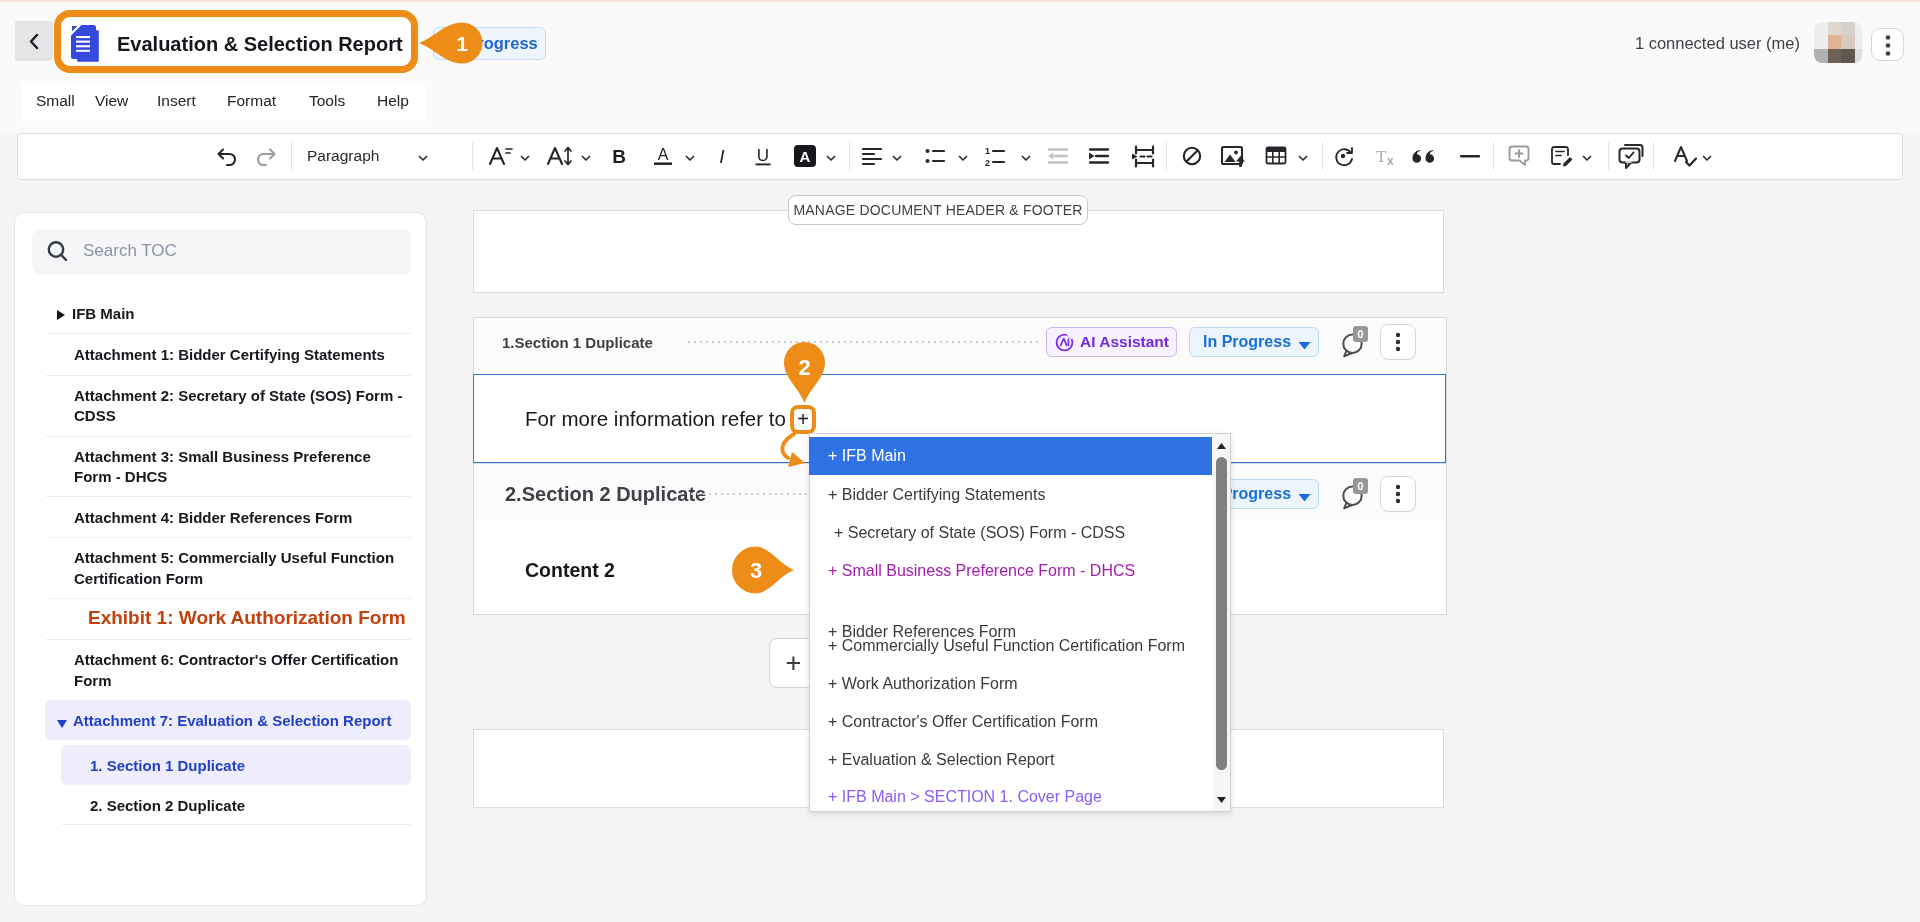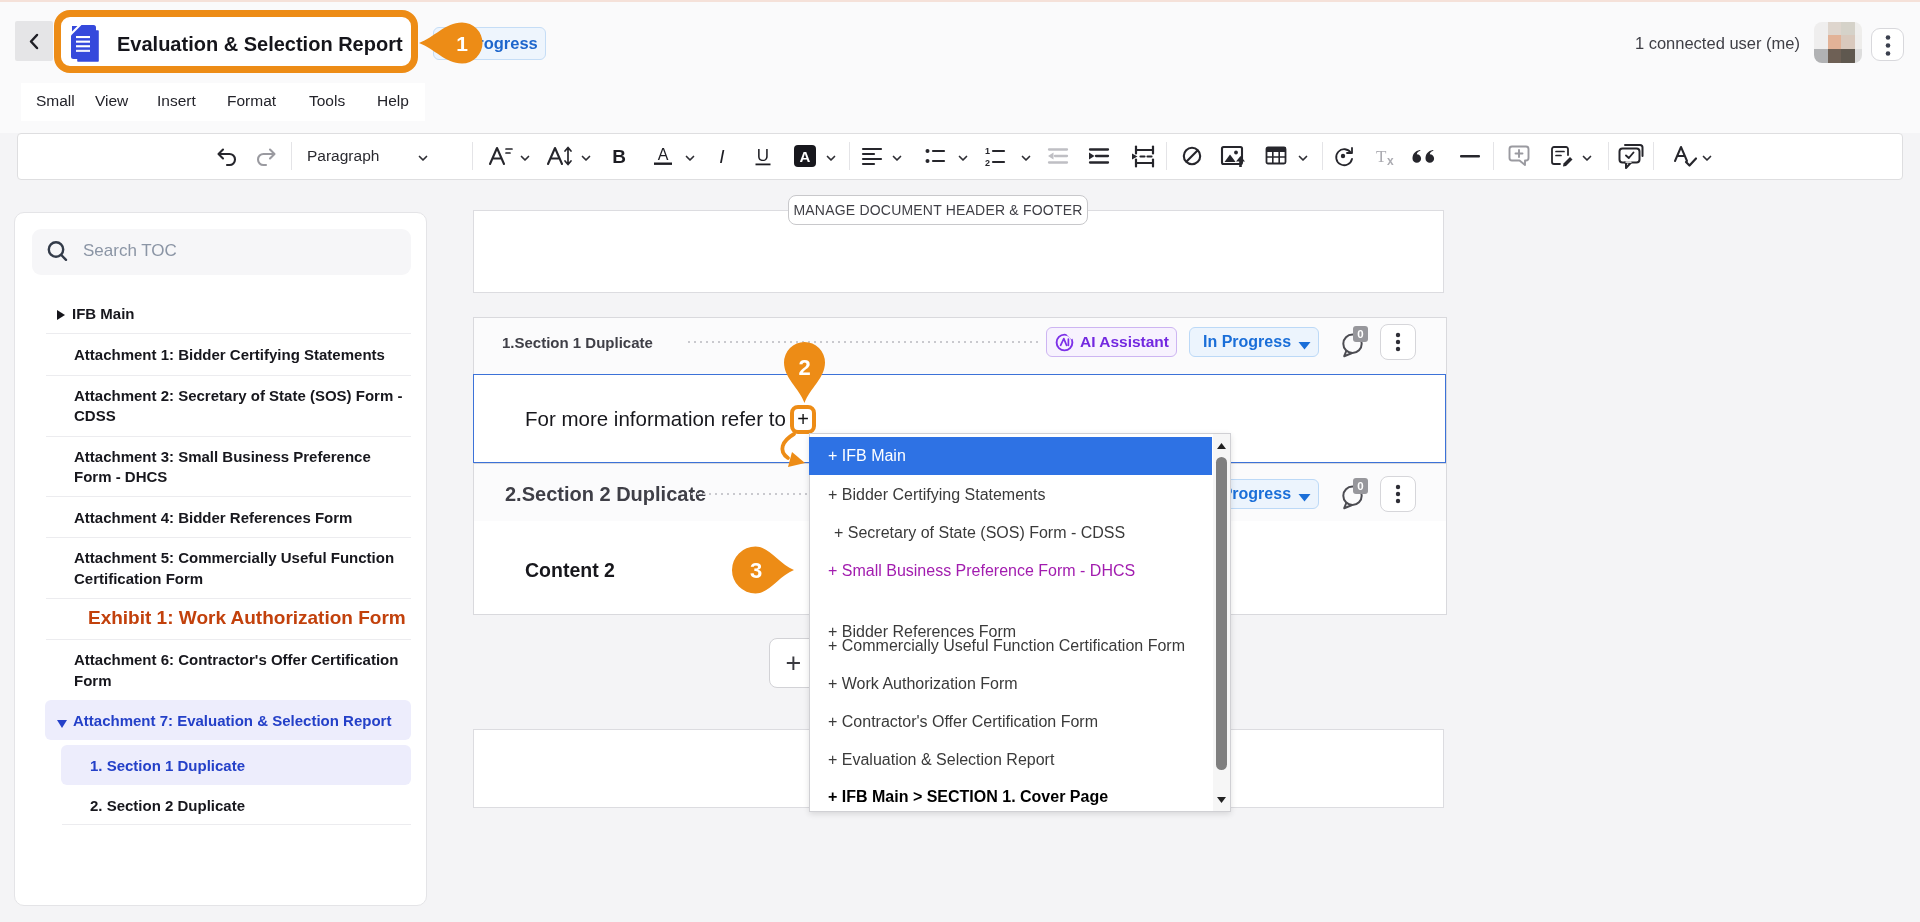--- a/index.html
+++ b/index.html
@@ -332,21 +332,21 @@
 <div class="abs" style="left:809px;top:437px;width:403px;height:38px;background:#2e72e4;"></div>
 <div class="abs" style="left:828px;top:456px;font-size:16px;color:#fff;font-weight:400;white-space:nowrap;transform:translateY(-50%);">+ IFB Main</div>
 <div class="abs" style="left:828px;top:495px;font-size:16px;color:#3a3a3a;font-weight:400;white-space:nowrap;transform:translateY(-50%);">+ Bidder Certifying Statements</div>
 <div class="abs" style="left:828px;top:533px;font-size:16px;color:#3a3a3a;font-weight:400;white-space:nowrap;transform:translateY(-50%);margin-left:6px;">+ Secretary of State (SOS) Form - CDSS</div>
 <div class="abs" style="left:828px;top:571px;font-size:16px;color:#a21caf;font-weight:400;white-space:nowrap;transform:translateY(-50%);">+ Small Business Preference Form - DHCS</div>
 <div class="abs" style="left:828px;top:608px;font-size:16px;color:#3a3a3a;font-weight:400;white-space:nowrap;transform:translateY(-50%);margin-top:24px;">+ Bidder References Form</div>
 <div class="abs" style="left:828px;top:646px;font-size:16px;color:#3a3a3a;font-weight:400;white-space:nowrap;transform:translateY(-50%);">+ Commercially Useful Function Certification Form</div>
 <div class="abs" style="left:828px;top:684px;font-size:16px;color:#3a3a3a;font-weight:400;white-space:nowrap;transform:translateY(-50%);">+ Work Authorization Form</div>
 <div class="abs" style="left:828px;top:722px;font-size:16px;color:#3a3a3a;font-weight:400;white-space:nowrap;transform:translateY(-50%);">+ Contractor's Offer Certification Form</div>
 <div class="abs" style="left:828px;top:760px;font-size:16px;color:#3a3a3a;font-weight:400;white-space:nowrap;transform:translateY(-50%);">+ Evaluation &amp; Selection Report</div>
-<div class="abs" style="left:828px;top:797px;font-size:16px;color:#000000;font-weight:700;white-space:nowrap;transform:translateY(-50%);">+ IFB Main &gt; SECTION 1. Cover Page</div>
+<div class="abs" style="left:828px;top:797px;font-size:16px;color:#8b5cf6;font-weight:400;white-space:nowrap;transform:translateY(-50%);">+ IFB Main &gt; SECTION 1. Cover Page</div>
 <div class="abs" style="left:1213px;top:434px;width:17px;height:377px;background:#f6f6f6;"></div>
 <div class="abs" style="left:1216px;top:457px;width:11px;height:313px;background:#7f7f7f;border-radius:6px;"></div>
 <div class="abs" style="left:1215px;top:438px;width:13px;height:12px;"><svg width="13" height="12">
       <path d="M2 9 L6.5 3 L11 9 Z" fill="#222"></path>
     </svg></div>
 <div class="abs" style="left:1215px;top:792px;width:13px;height:12px;"><svg width="13" height="12">
       <path d="M2 3 L6.5 9 L11 3 Z" fill="#222"></path>
     </svg></div>
 <div class="abs" style="left:782px;top:340px;width:45px;height:66px;"><svg width="45" height="66" viewBox="0 0 45 66">
 <path d="M22.5 63 C17 48 2 38 2 22.5 A20.5 20.5 0 1 1 43 22.5 C43 38 28 48 22.5 63 Z" fill="#ED8C16"></path>

